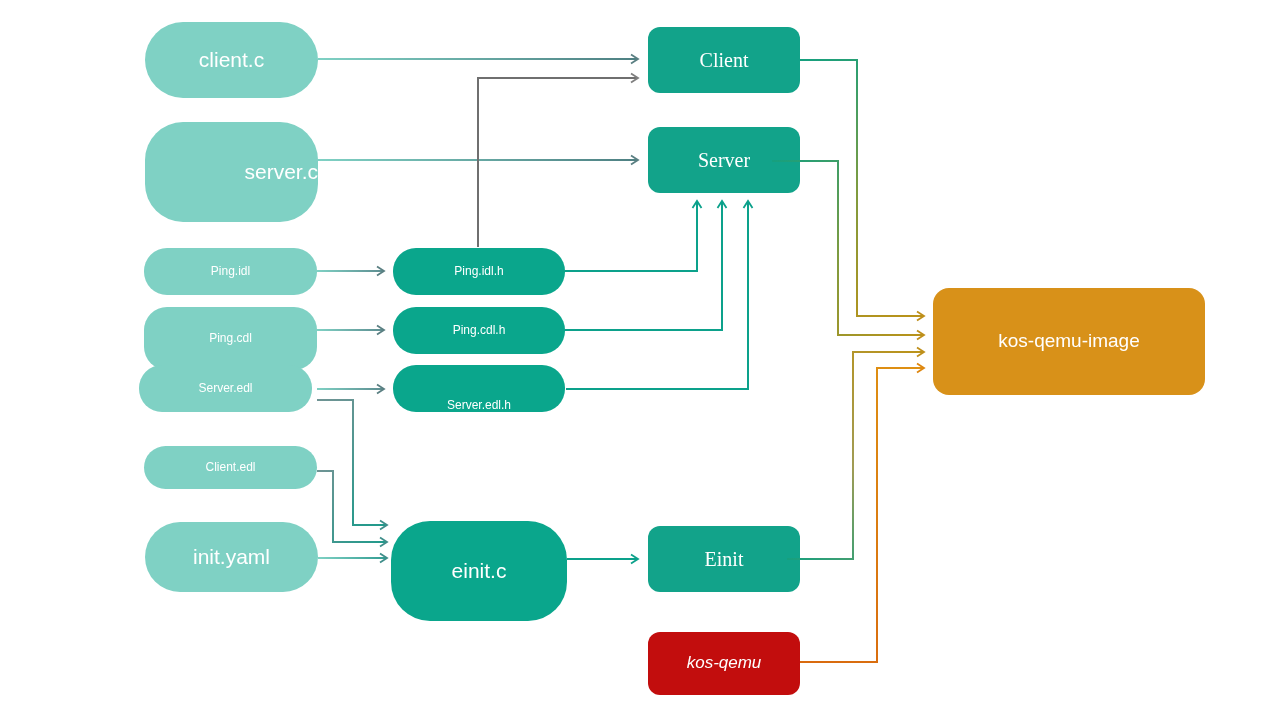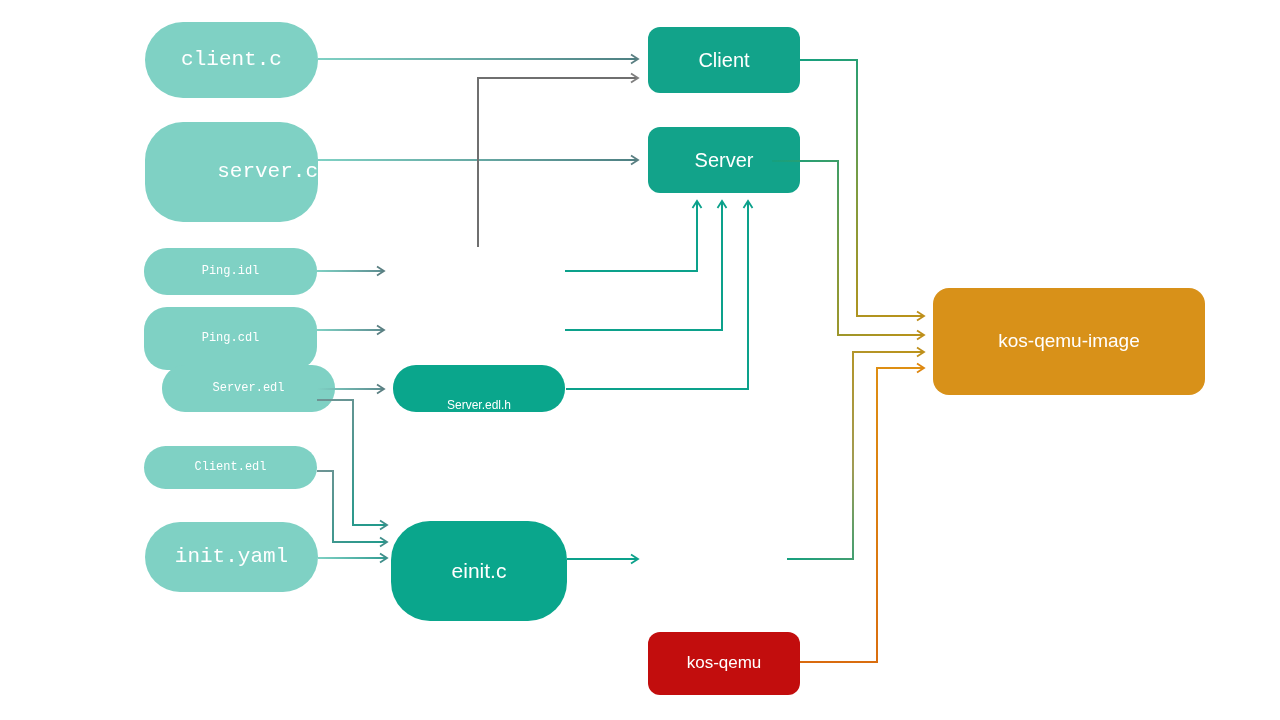--- a/index.html
+++ b/index.html
@@ -6,24 +6,24 @@
   .canvas{
     position:relative;width:1280px;height:720px;overflow:hidden;
     background:var(--canvas-bg,#fff);
     font-family:"Liberation Sans","DejaVu Sans",sans-serif;
   }
   .node{
     position:absolute;display:flex;align-items:center;justify-content:center;
     color:var(--node-text,#fff);text-align:center;line-height:1.1;
     box-sizing:border-box;white-space:nowrap;z-index:1;
   }
-  .pill-src{background:var(--source-pill,#7fd1c4);font-family:Liberation Mono, monospace;}
+  .pill-src{background:var(--source-pill,#7fd1c4);}
   .pill-gen{background:var(--generated-pill,#0aa68c);}
-  .box-prog{background:var(--program-box,#12a38a);border-radius:12px;font-size:20px;}
-  .box-red{background:var(--qemu-box,#c20d0d);border-radius:12px;font-size:17px;}
+  .box-prog{background:var(--program-box,#12a38a);border-radius:12px;font-size:20px;font-family:Liberation Serif, serif;}
+  .box-red{background:var(--qemu-box,#c20d0d);border-radius:12px;font-size:17px;font-style:italic;}
   .box-img{background:var(--image-box,#d89119);border-radius:16px;font-size:19px;}
   .pill-lg{border-radius:38px;font-size:21px;}
   .pill-sm{border-radius:23px;font-size:12px;}
   svg.wires{position:absolute;left:0;top:0;z-index:2;pointer-events:none;}
 </style>
 </head>
 <body>
 
 <div class="canvas">
 
@@ -32,42 +32,51 @@
   </div>
   <div class="node pill-src pill-lg" style="left:145px;top:122px;width:173px;height:100px;justify-content:flex-end;">
     <span>server.c</span>
   </div>
   <div class="node pill-src pill-sm" style="left:144px;top:248px;width:173px;height:47px;">
     <span>Ping.idl</span>
   </div>
   <div class="node pill-src pill-sm" style="left:144px;top:307px;width:173px;height:63px;">
     <span>Ping.cdl</span>
   </div>
-  <div class="node pill-src pill-sm" style="left:162px;top:365px;width:173px;height:47px;">
+  <div class="node pill-src pill-sm" style="left:139px;top:365px;width:173px;height:47px;">
     <span>Server.edl</span>
   </div>
   <div class="node pill-src pill-sm" style="left:144px;top:446px;width:173px;height:43px;">
     <span>Client.edl</span>
   </div>
   <div class="node pill-src pill-lg" style="left:145px;top:522px;width:173px;height:70px;">
     <span>init.yaml</span>
   </div>
 
+  <div class="node pill-gen pill-sm" style="left:393px;top:248px;width:172px;height:47px;">
+    <span>Ping.idl.h</span>
+  </div>
+  <div class="node pill-gen pill-sm" style="left:393px;top:307px;width:172px;height:47px;">
+    <span>Ping.cdl.h</span>
+  </div>
   <div class="node pill-gen pill-sm" style="left:393px;top:365px;width:172px;height:47px;align-items:flex-end;">
     <span>Server.edl.h</span>
   </div>
   <div class="node pill-gen pill-lg" style="left:391px;top:521px;width:176px;height:100px;border-radius:39px;">
     <span>einit.c</span>
   </div>
 
   <div class="node box-prog" style="left:648px;top:27px;width:152px;height:66px;">
     <span>Client</span>
   </div>
   <div class="node box-prog" style="left:648px;top:127px;width:152px;height:66px;">
     <span>Server</span>
+  </div>
+  <div class="node box-prog" style="left:648px;top:526px;width:152px;height:66px;">
+    <span>Einit</span>
   </div>
   <div class="node box-red" style="left:648px;top:632px;width:152px;height:63px;">
     <span>kos-qemu</span>
   </div>
 
   <div class="node box-img" style="left:933px;top:288px;width:272px;height:107px;">
     <span>kos-qemu-image</span>
   </div>
 
   <svg class="wires" width="1280" height="720" viewBox="0 0 1280 720">

